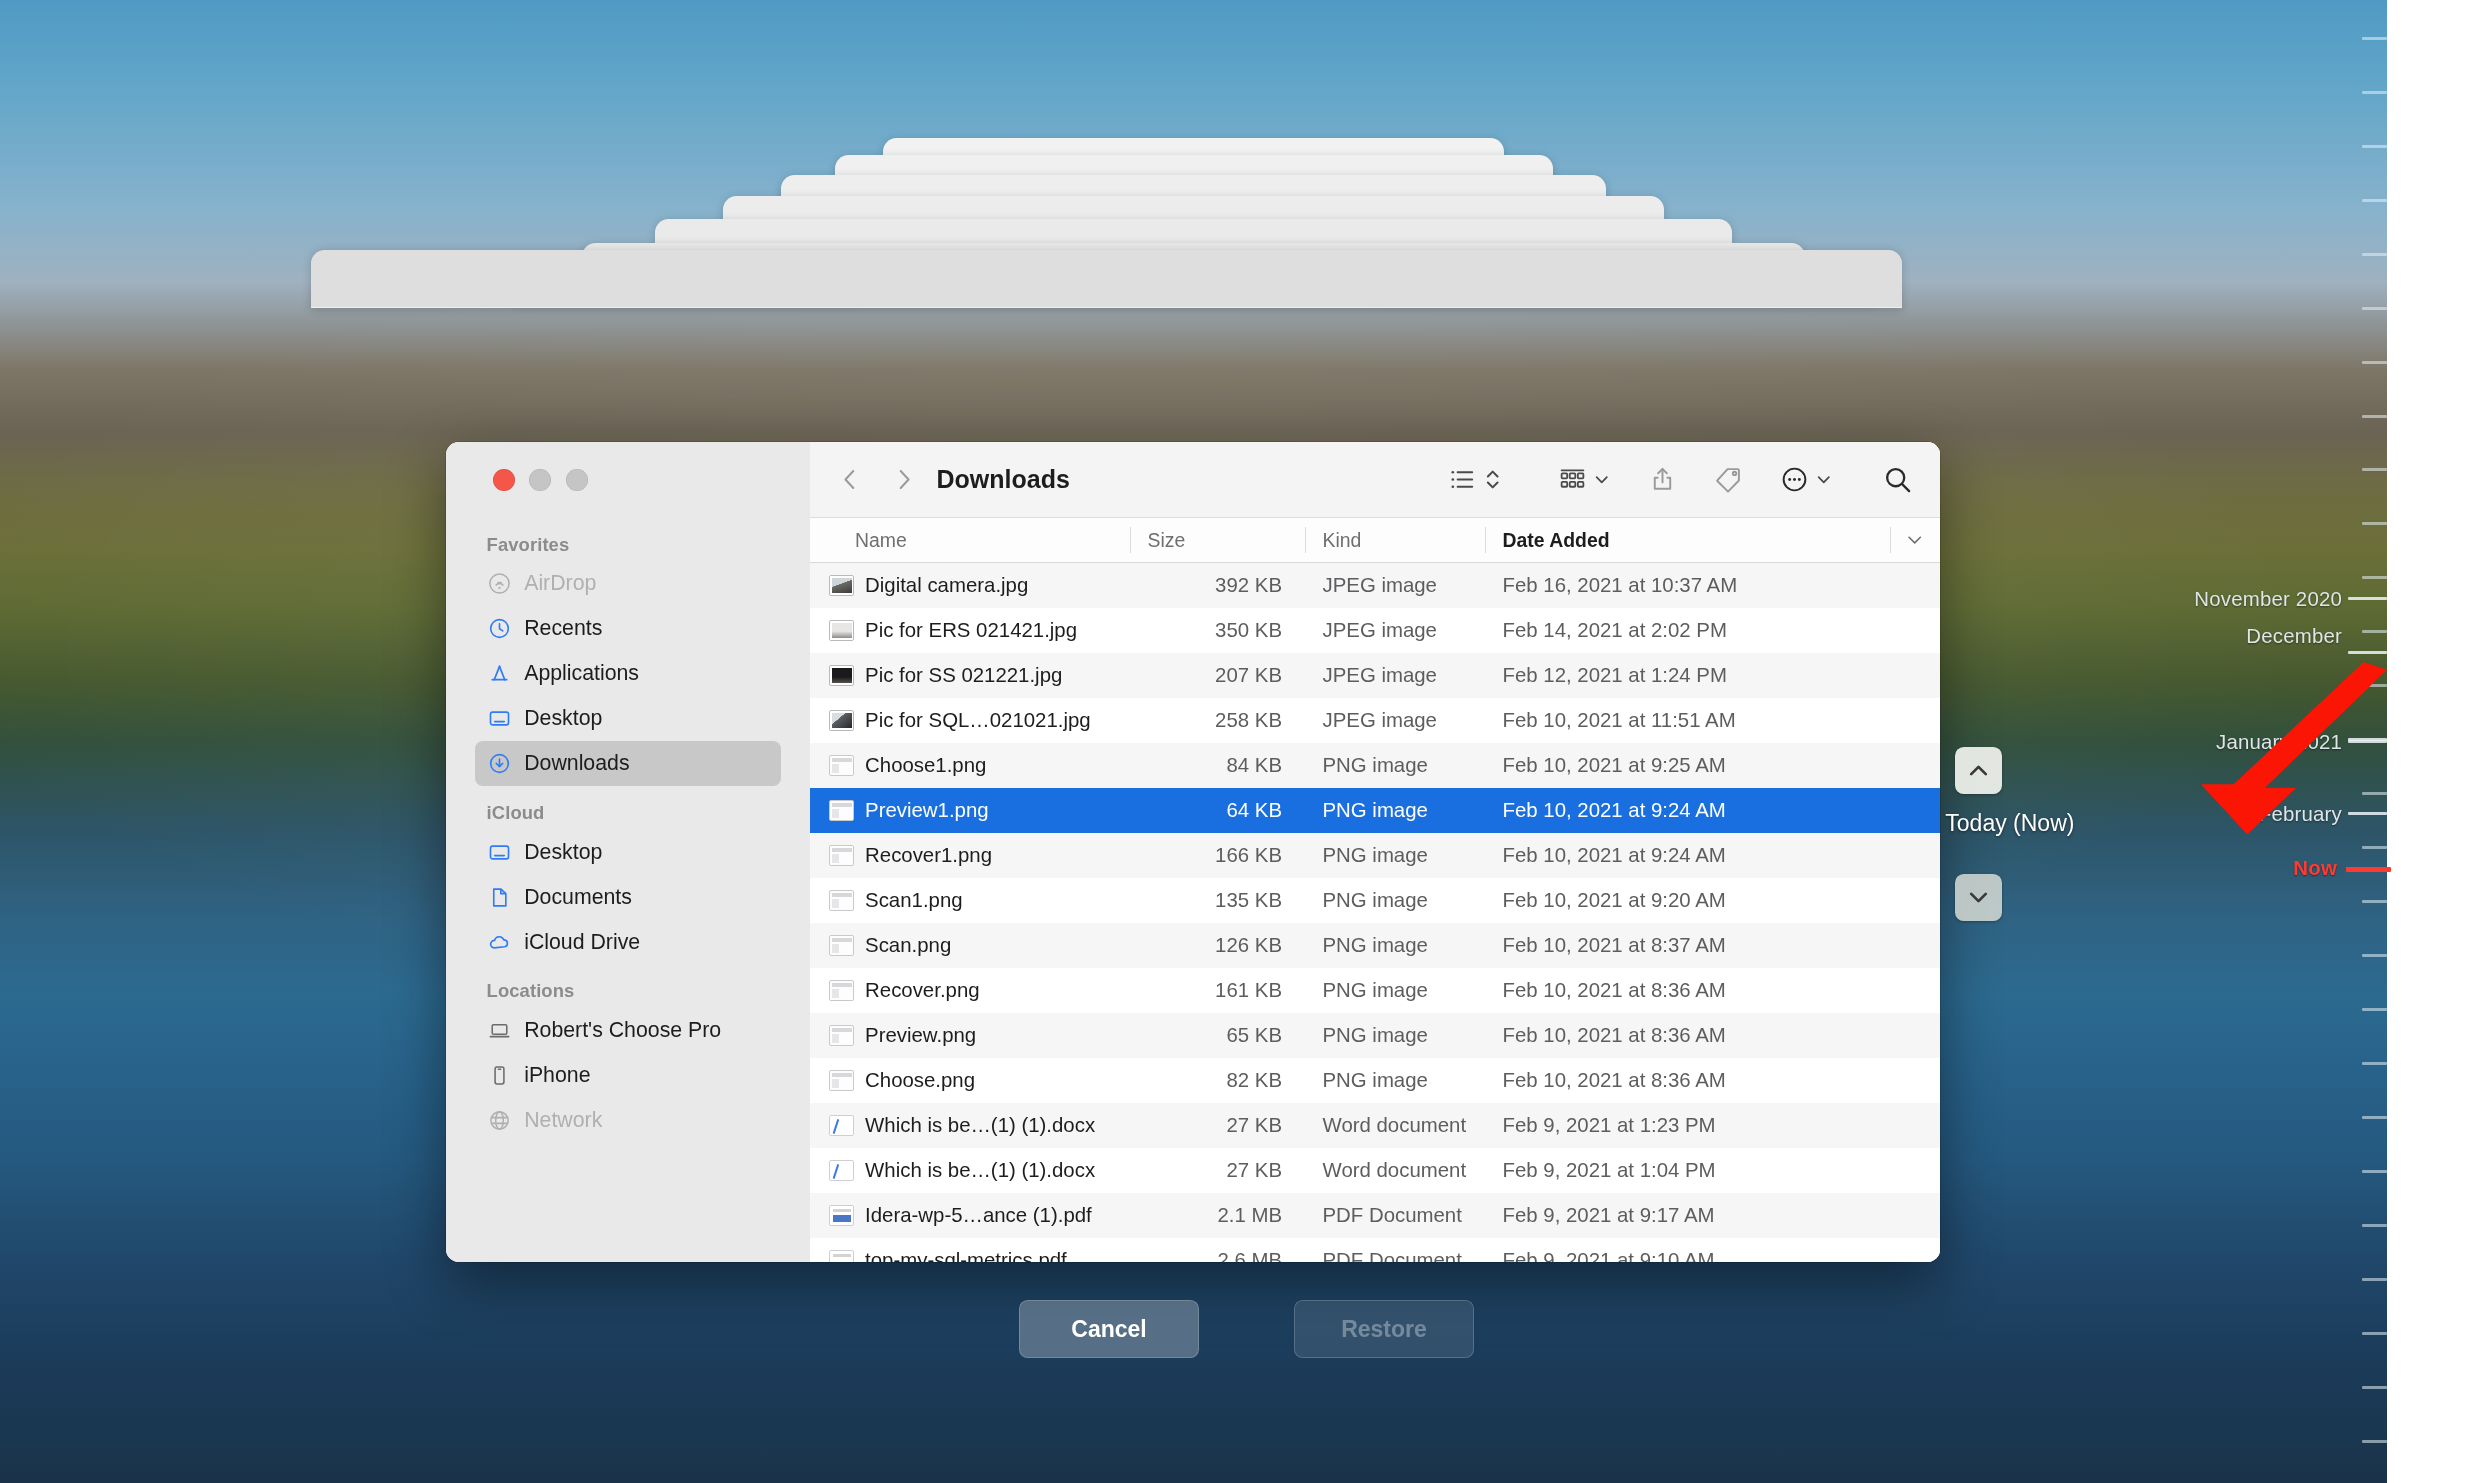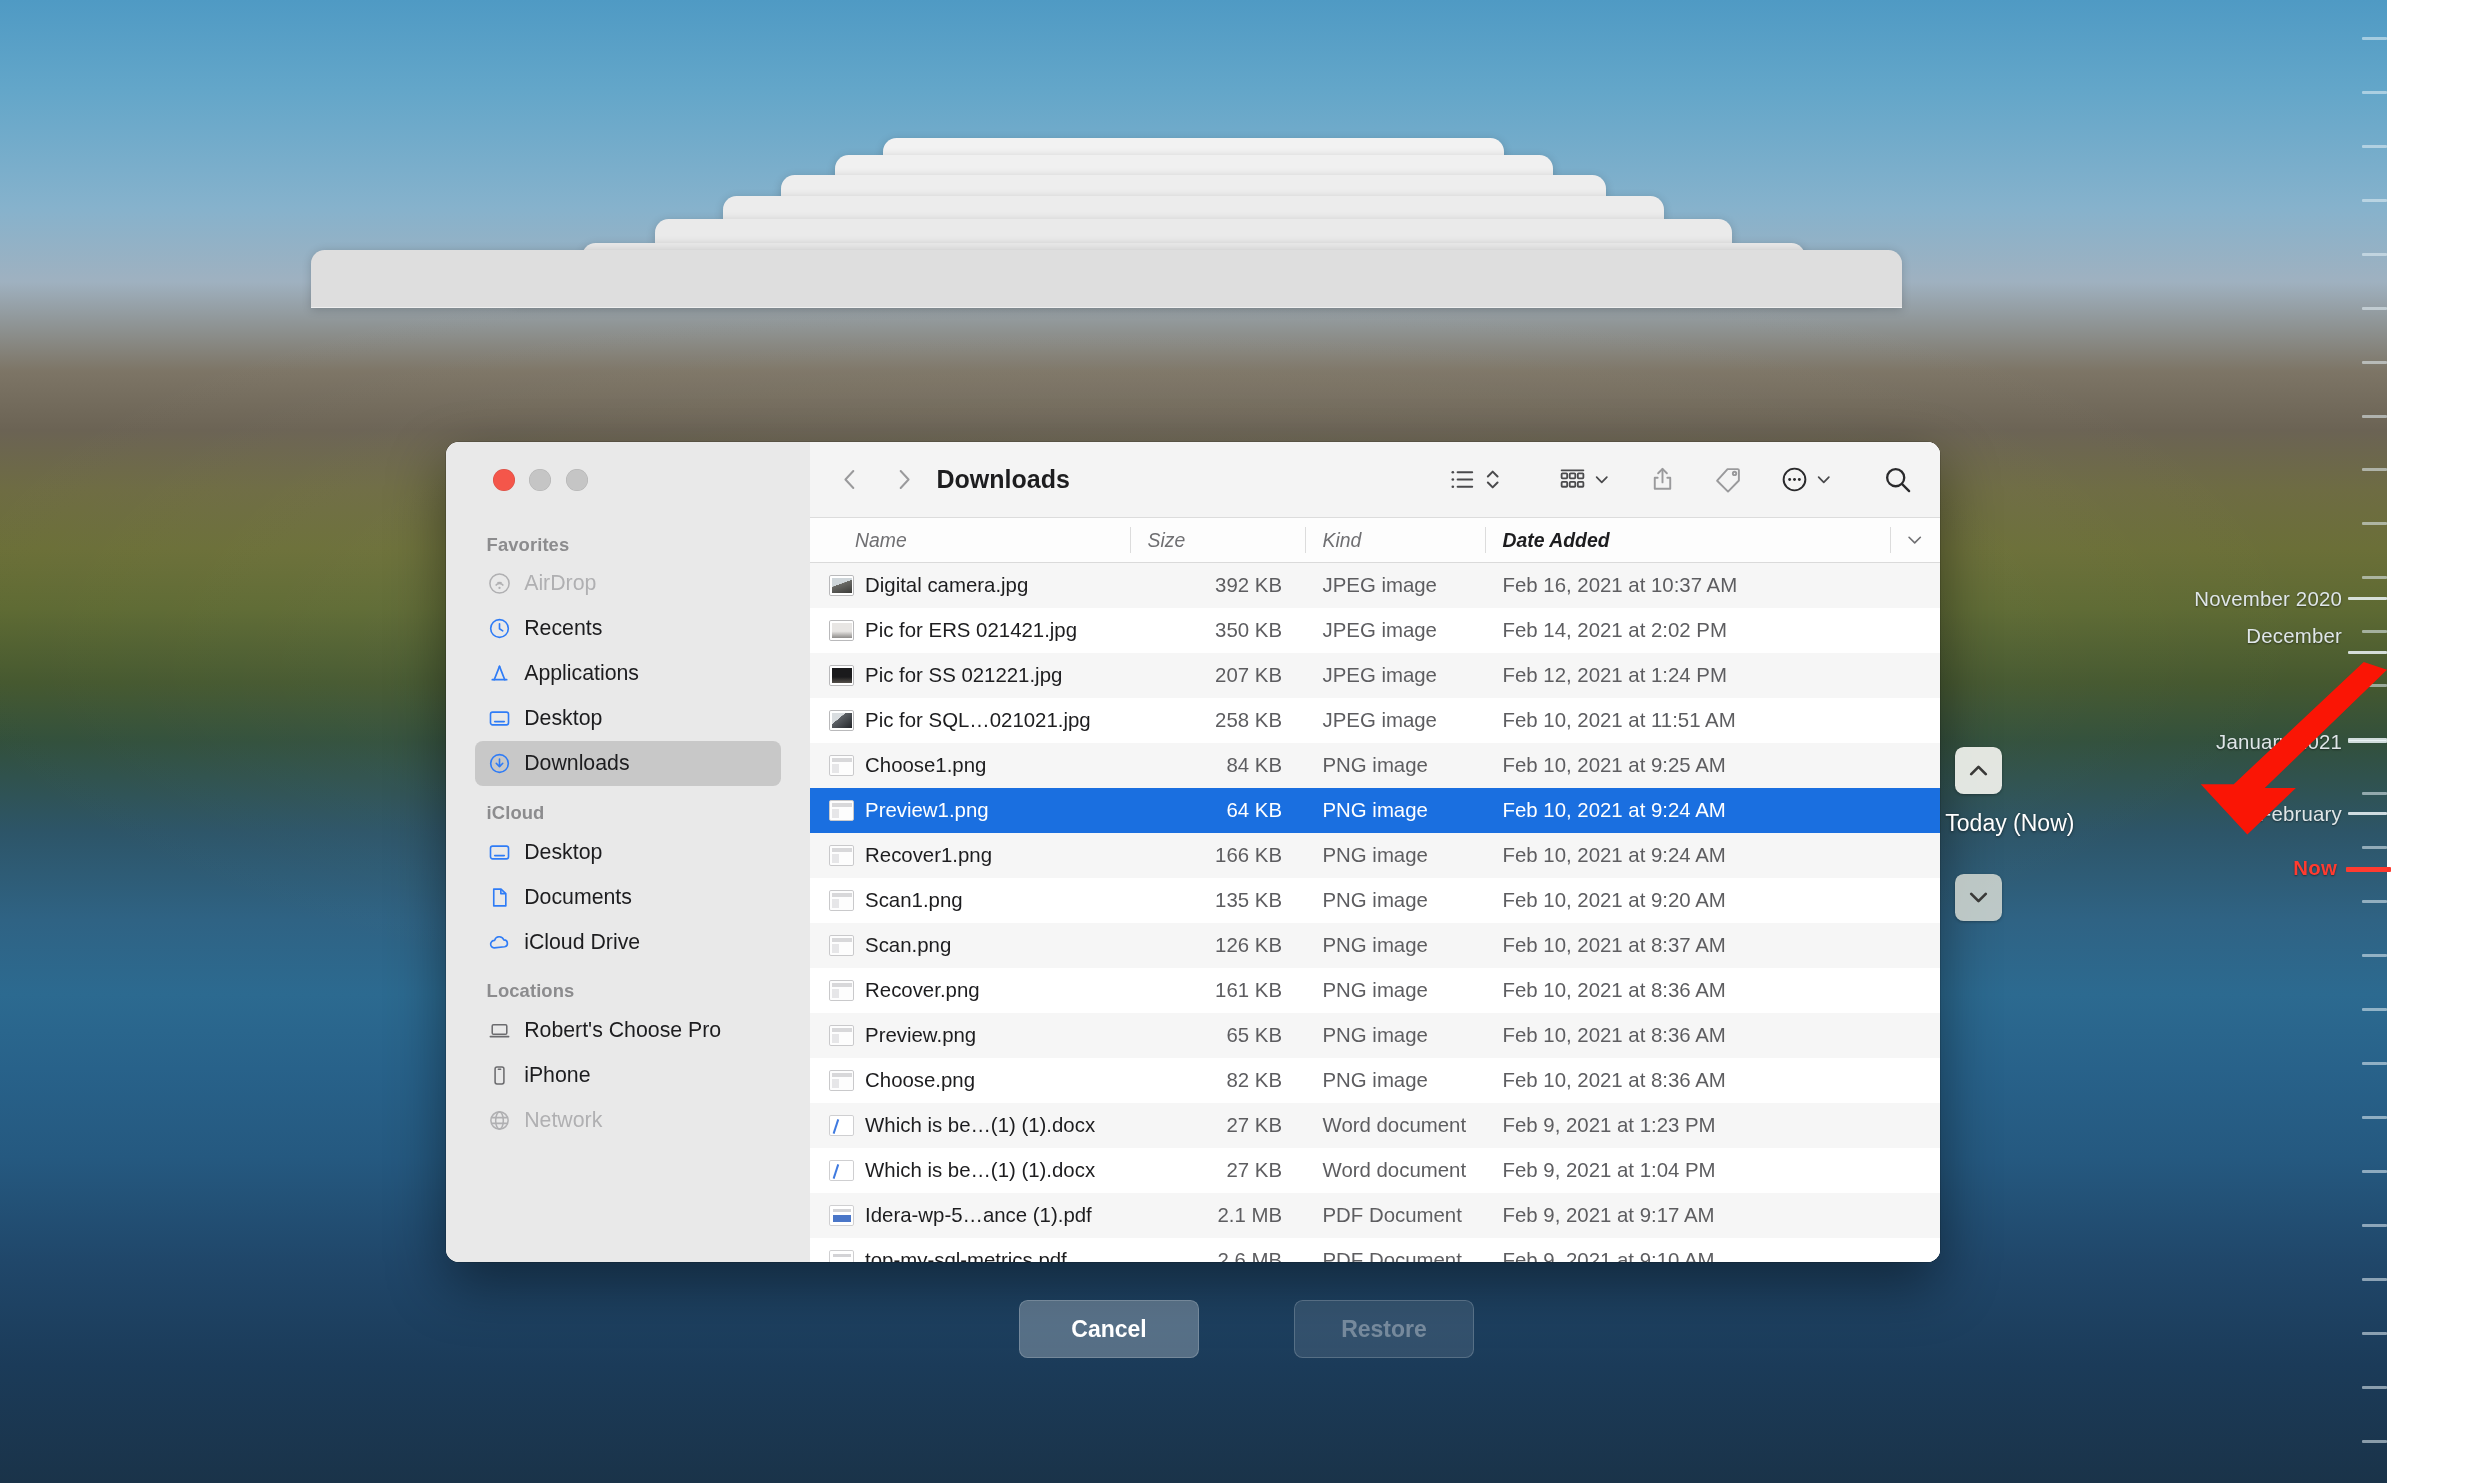--- a/index.html
+++ b/index.html
@@ -159,21 +159,21 @@
   .tb-spacer{ flex:1; }
   .tb-grp{ display:flex; align-items:center; gap:5.8px; margin-left:37px; color:#4a4a4c; }
   .chev-sm{ color:#4a4a4c; }
 
   
   #colhead{
     height:45px; flex:0 0 45px;
     display:flex; align-items:stretch;
     background:#fdfdfd;
     border-bottom:0.5px solid #dadada;
-    font-size:19.4px; color:#6f6f72;font-style:italic;
+    font-size:19.4px; color:#6f6f72;
   }
   .ch{ display:flex; align-items:center; position:relative; }
   .ch + .ch::before{
     content:""; position:absolute; left:0; top:8.7px; bottom:8.7px;
     width:1px; background:#dcdcdc;
   }
   .ch.name{ flex:0 0 320px; padding-left:45px; }
   .ch.size{ flex:0 0 175px; padding-left:17.5px;text-align:right; }
   .ch.kind{ flex:0 0 180px; padding-left:17.5px; }
   .ch.date{ flex:1; padding-left:17.5px; color:#1d1d1f; font-weight:bold; }

